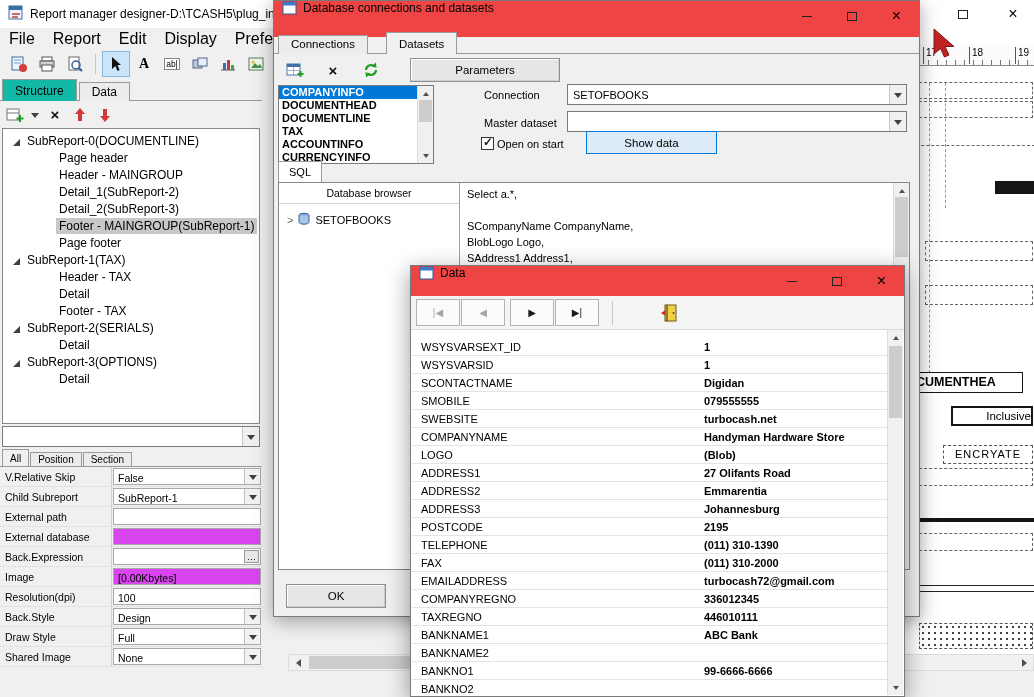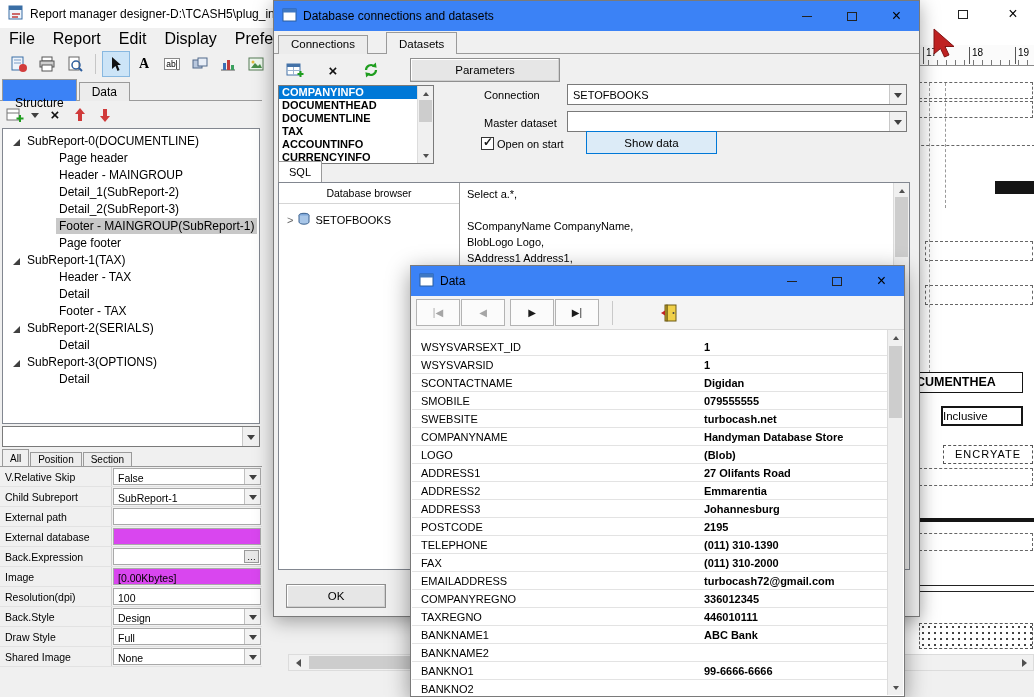--- a/index.html
+++ b/index.html
@@ -14,21 +14,21 @@
 .menu-item { padding:21px 9px; font-size:16px; white-space:nowrap;text-align:center; }
 .mw-toolbar { position:absolute; left:0; top:50px; width:900px; height:28px; display:flex; align-items:center; padding-left:6px; gap:2px; }
 .tbtn { width:26px; height:24px; display:flex; align-items:center; justify-content:center; }
 .tbtn.sel { background:#cce4f7; outline:1px solid #88b8e0; }
 .tsep { width:1px; height:20px; background:#c6c6c6; margin:0 5px; }
 .icoA { font-family:"Liberation Serif", serif; font-weight:bold; font-size:14px; }
 .icoabl { font-size:8.5px; border:1px solid #888; background:#fff; padding:0 1px; line-height:10px; }
 .lt-line { position:absolute; left:0; top:100px; width:262px; height:1px; background:#9a9a9a; }
 .left-tabs { position:absolute; left:2px; top:79px; height:22px; display:flex; align-items:flex-end; z-index:2; }
 .ltab { border:1px solid #9a9a9a; border-bottom:none; background:#ececec; padding:2px 12px 3px; font-size:12px; height:19px; margin-right:2px; white-space:nowrap; }
-.ltab[data-active="true"] { background:#3b82f6; height:22px; padding-top:16px; }
+.ltab[data-active="true"] { background:#14b8a6; height:22px; padding-top:4px; }
 .tree-toolbar { position:absolute; left:0; top:102px; width:262px; height:25px; display:flex; align-items:center; padding-left:4px; gap:3px; }
 .tbtn.sm { width:22px; height:22px; }
 .ddc { width:12px; height:22px; display:flex; align-items:center; justify-content:center; }
 .xx { font-size:15px; font-weight:bold; color:#111; line-height:1; }
 .arr { position:relative; width:10px; height:14px; }
 .arr.up::before { content:""; position:absolute; left:0; top:0; border-left:5px solid transparent; border-right:5px solid transparent; border-bottom:6px solid #d03a3a; }
 .arr.up::after { content:""; position:absolute; left:3px; top:6px; width:4px; height:7px; background:#d03a3a; }
 .arr.down::before { content:""; position:absolute; left:0; bottom:0; border-left:5px solid transparent; border-right:5px solid transparent; border-top:6px solid #d03a3a; }
 .arr.down::after { content:""; position:absolute; left:3px; bottom:6px; width:4px; height:7px; background:#d03a3a; }
 .tree-panel { position:absolute; left:2px; top:128px; width:258px; height:296px; background:#fff; border:1px solid #828790; overflow:hidden; padding-top:3px; }
@@ -78,21 +78,21 @@
 .v1 { left:28px; top:38px; height:295px; }
 .v2 { left:44px; top:38px; height:125px; }
 .boxa { left:18px; top:37px; width:114px; height:17px; }
 .boxb { left:18px; top:56px; width:114px; height:17px; }
 .hdash { border-top:1px dashed #666; height:0; }
 .linec { left:0; top:100px; width:134px; }
 .bard { left:94px; top:136px; width:40px; height:13px; background:#151515; }
 .boxe { left:24px; top:196px; width:108px; height:20px; }
 .boxf { left:24px; top:240px; width:108px; height:20px; }
 .band-label { left:12px; top:327px; width:110px; height:21px; background:#fff; border:1px solid #151515; font-weight:bold; font-size:12.5px; line-height:19px; overflow:hidden; padding-left:2px; white-space:nowrap; }
-.incl-box { left:40px; top:361px; width:82px; height:20px; border:2px solid #151515; font-size:11.5px; line-height:16px; text-align:left; overflow:hidden; }
+.incl-box { left:50px; top:361px; width:82px; height:20px; border:2px solid #151515; font-size:11.5px; line-height:16px; text-align:right; overflow:hidden; }
 .enc-box { left:42px; top:400px; width:90px; height:19px; border:1px dashed #555; font-size:11px; letter-spacing:1px; line-height:17px; text-align:center; overflow:hidden; }
 .boxg { left:18px; top:423px; width:114px; height:18px; }
 .thick { left:0; top:473px; width:134px; height:4px; background:#151515; }
 .boxh { left:18px; top:488px; width:114px; height:18px; }
 .dline { border-top:1px solid #222; height:0; width:134px; left:0; }
 .d1 { top:540px; } .d2 { top:546px; }
 .dots { left:18px; top:578px; width:114px; height:26px; border:1px dashed #555; background-image:radial-gradient(#444 0.8px, transparent 0.9px); background-size:6px 6px; }
 .hscroll { position:absolute; left:288px; top:654px; width:746px; height:17px; background:#f1f1f1; border:1px solid #dcdcdc; z-index:2; display:flex; align-items:center; }
 .hs-btn { width:17px; height:15px; display:flex; align-items:center; justify-content:center; }
 .hs-btn.right { margin-left:auto; }
@@ -103,21 +103,21 @@
 
 .vscroll { position:relative; width:16px; background:#f0f0f0; border-left:1px solid #dcdcdc; }
 .vs-up, .vs-dn { position:absolute; left:0; width:100%; height:14px; display:flex; align-items:center; justify-content:center; }
 .vs-up { top:0; } .vs-dn { bottom:0; }
 .tri-up-sm { border:3.5px solid transparent; border-bottom:4.5px solid #505050; margin-bottom:2px; }
 .tri-dn-sm { border:3.5px solid transparent; border-top:4.5px solid #505050; margin-top:2px; }
 .vs-thumb { position:absolute; left:1px; width:13px; background:#cdcdcd; }
 
 
 .dbdlg { position:absolute; left:273px; top:0; width:647px; height:617px; background:#f0f0f0; border:1px solid #7a7a7a; box-shadow:0 4px 18px rgba(0,0,0,.35); z-index:10; }
-.dlg-titlebar { position:absolute; left:0; top:0; right:0; height:30px; background:#3b82f6; display:flex; align-items:center; padding-left:8px; gap:6px; }
+.dlg-titlebar { position:absolute; left:0; top:0; right:0; height:36px; background:#ef4444; display:flex; align-items:flex-start; padding-left:8px; gap:6px; }
 .dlg-title { font-size:12px; white-space:nowrap; }
 .dlg-controls { position:absolute; right:0; top:0; height:30px; display:flex; }
 .dlg-btn { width:45px; height:30px; display:flex; align-items:center; justify-content:center; }
 .db-tabline { position:absolute; left:0; top:52px; width:645px; height:1px; background:#9a9a9a; }
 .db-tabs { position:absolute; left:4px; top:31px; height:22px; display:flex; align-items:flex-end; z-index:2; }
 .dtab { border:1px solid #9a9a9a; border-bottom:none; background:#ececec; font-size:11.5px; padding:2px 12px 3px; height:19px; margin-right:18px; white-space:nowrap; }
 .dtab[data-active="true"] { background:#f0f0f0; height:22px; padding-top:5px; }
 .db-toolbar { position:absolute; left:8px; top:56px; height:26px; display:flex; align-items:center; }
 .db-toolbar .tbtn { margin-right:12px; }
 .btn3d { background:#e6e6e6; border:1px solid #8f8f8f; box-shadow:inset -1px -1px 0 #cfcfcf, inset 1px 1px 0 #fff; font-size:11.5px; font-family:inherit; }
@@ -684,21 +684,21 @@
         <div class="dg-row">
         <span class="dg-field">SMOBILE</span>
         <span class="dg-value">079555555</span>
       </div>
         <div class="dg-row">
         <span class="dg-field">SWEBSITE</span>
         <span class="dg-value">turbocash.net</span>
       </div>
         <div class="dg-row">
         <span class="dg-field">COMPANYNAME</span>
-        <span class="dg-value">Handyman Database Store</span>
+        <span class="dg-value">Handyman Hardware Store</span>
       </div>
         <div class="dg-row">
         <span class="dg-field">LOGO</span>
         <span class="dg-value">(Blob)</span>
       </div>
         <div class="dg-row">
         <span class="dg-field">ADDRESS1</span>
         <span class="dg-value">27 Olifants Road</span>
       </div>
         <div class="dg-row">

